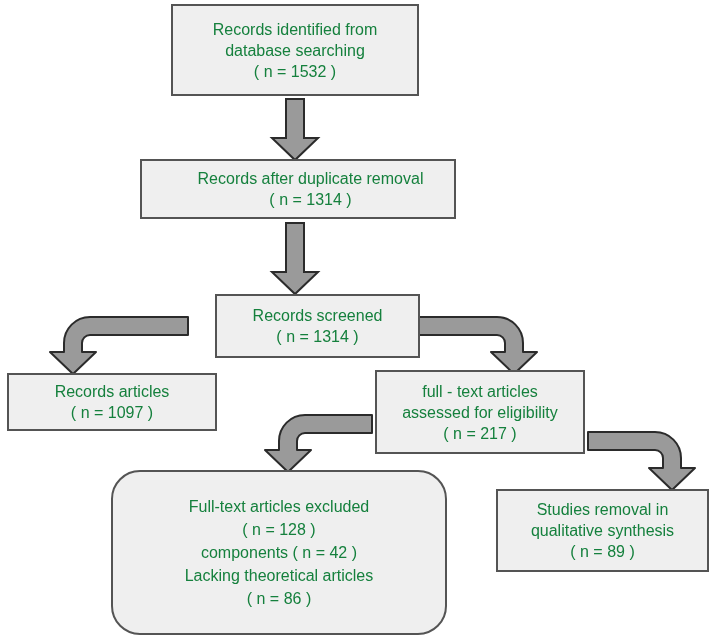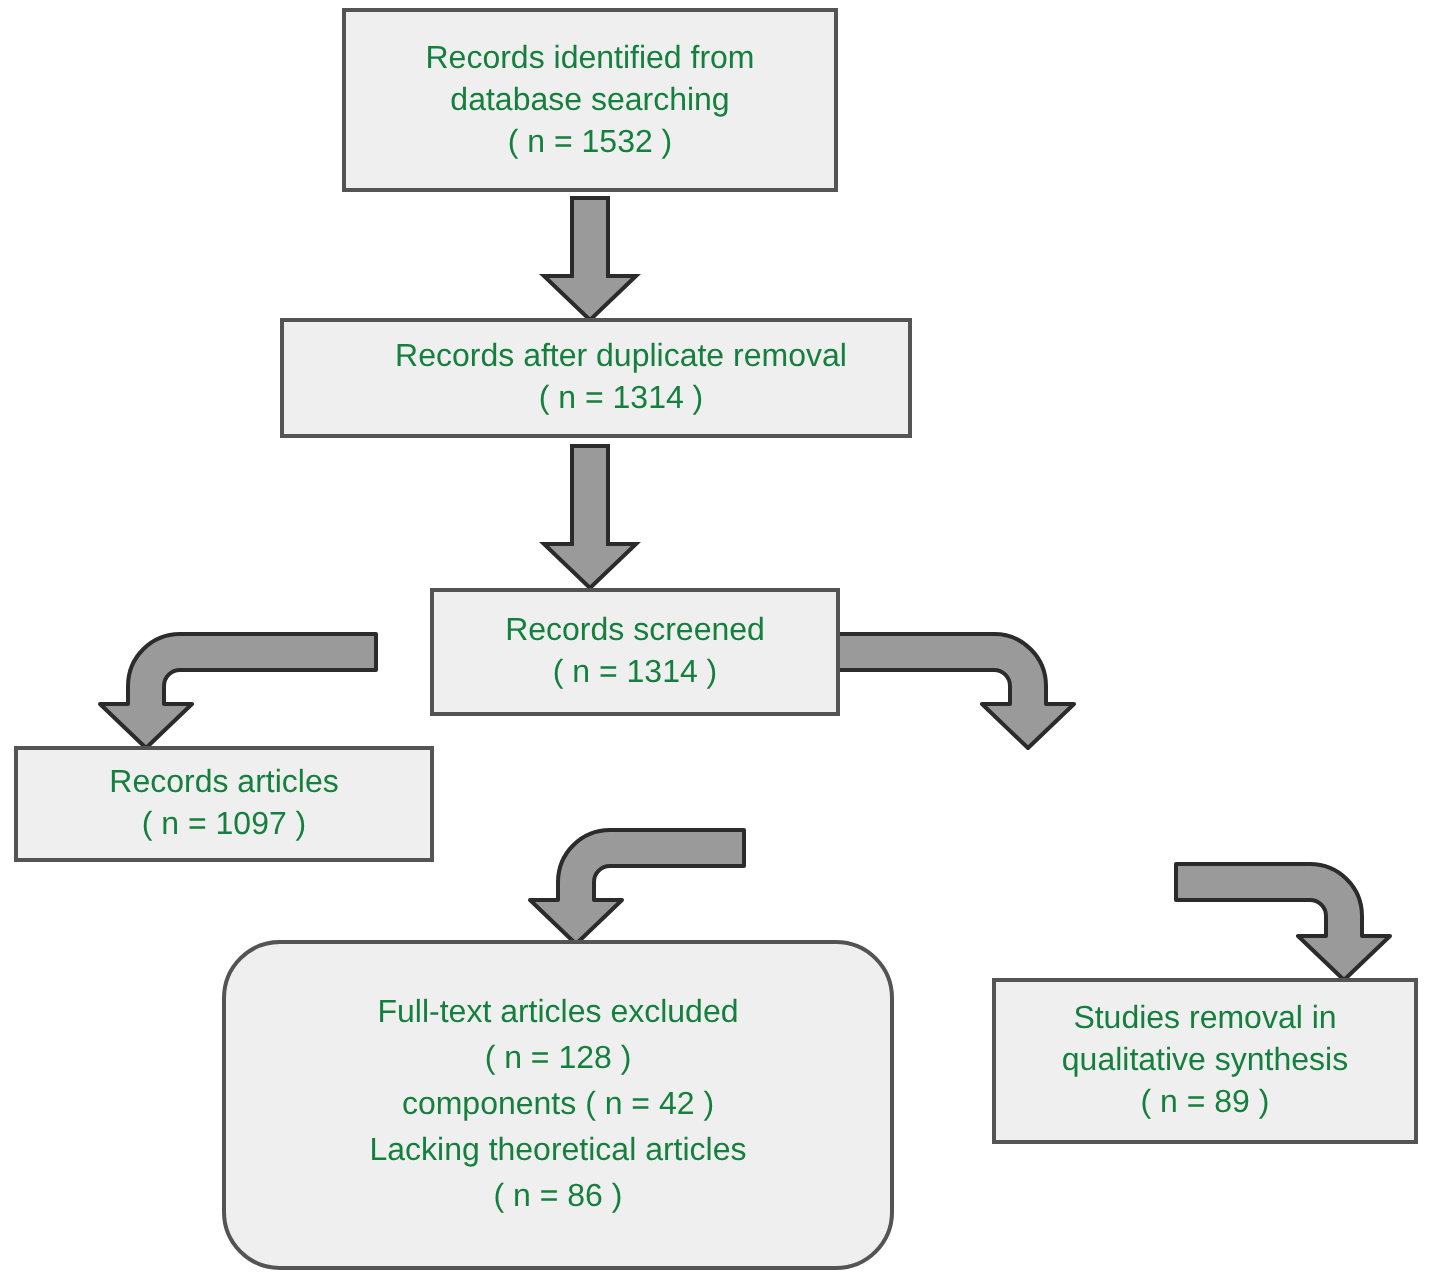--- a/index.html
+++ b/index.html
@@ -91,20 +91,25 @@
   <div class="flow-box" id="box-screened">
     <span class="line">Records screened</span>
     <span class="line">( n = 1314 )</span>
   </div>
 
   <div class="flow-box" id="box-excluded">
     <span class="line">Records articles</span>
     <span class="line">( n = 1097 )</span>
   </div>
 
+  <div class="flow-box" id="box-fulltext">
+    <span class="line">full - text articles</span>
+    <span class="line">assessed for eligibility</span>
+    <span class="line">( n = 217 )</span>
+  </div>
 
   <div class="flow-box" id="box-ft-excluded">
     <span class="line">Full-text articles excluded</span>
     <span class="line">( n = 128 )</span>
     <span class="line">components ( n = 42 )</span>
     <span class="line">Lacking theoretical articles</span>
     <span class="line">( n = 86 )</span>
   </div>
 
   <div class="flow-box" id="box-included">

